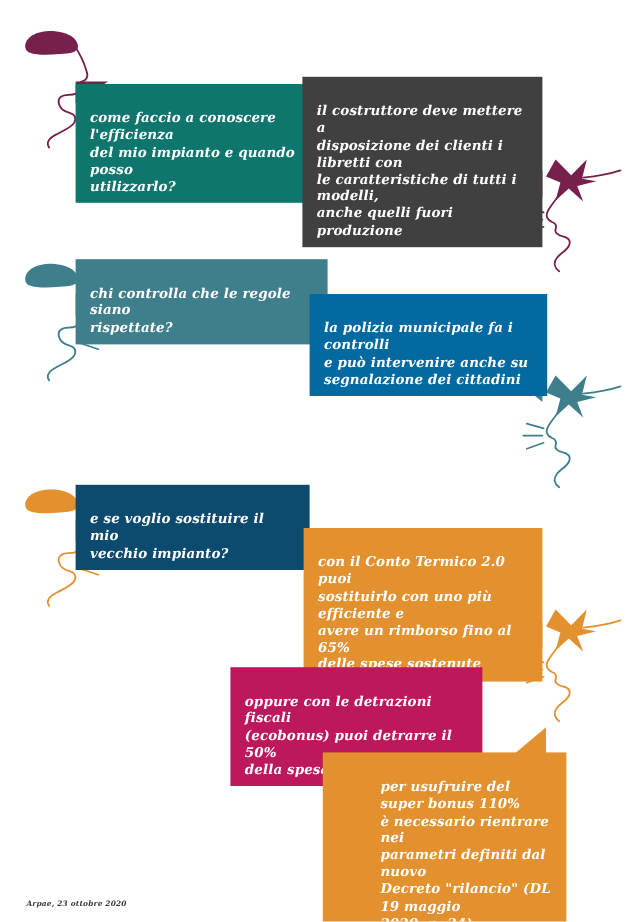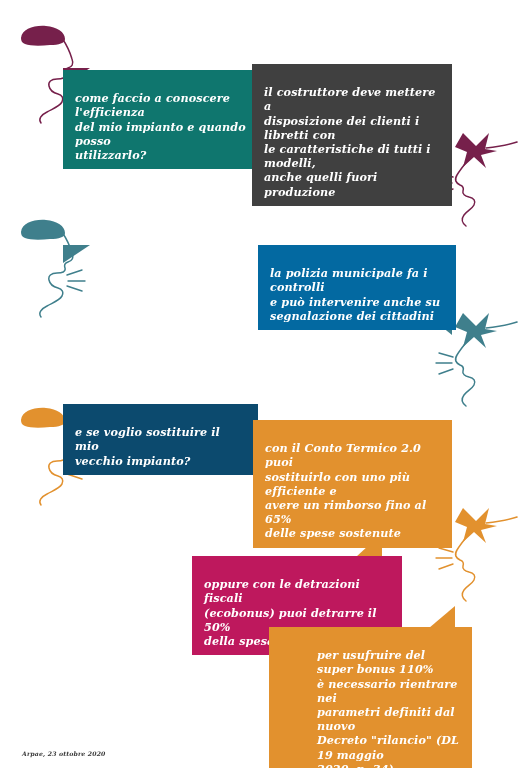--- a/index.html
+++ b/index.html
@@ -155,33 +155,37 @@
 utilizzarlo?</span>
   </div>
 
   <div class="bubble" style="left:252px; top:64px; width:200px; background:#404040;">
     <span>il costruttore deve mettere a
 disposizione dei clienti i libretti con
 le caratteristiche di tutti i modelli,
 anche quelli fuori produzione</span>
   </div>
 
+  <div class="bubble" style="left:63px; top:216px; width:210px; background:#3F7F8C;">
+    <span>chi controlla che le regole siano
+rispettate?</span>
+  </div>
 
   <div class="bubble" style="left:258px; top:245px; width:198px; background:#0369a1;">
     <span>la polizia municipale fa i controlli
 e può intervenire anche su
 segnalazione dei cittadini</span>
   </div>
 
   <div class="bubble" style="left:63px; top:404px; width:195px; background:#0c4a6e;">
     <span>e se voglio sostituire il mio
 vecchio impianto?</span>
   </div>
 
-  <div class="bubble" style="left:253px; top:420px; width:199px; background:#E2912E;">
+  <div class="bubble" style="left:253px; top:440px; width:199px; background:#E2912E;">
     <span>con il Conto Termico 2.0 puoi
 sostituirlo con uno più efficiente e
 avere un rimborso fino al 65%
 delle spese sostenute</span>
   </div>
 
   <div class="bubble" style="left:192px; top:556px; width:210px; background:#be185d;">
     <span>oppure con le detrazioni fiscali
 (ecobonus) puoi detrarre il 50%
 della spesa</span>

